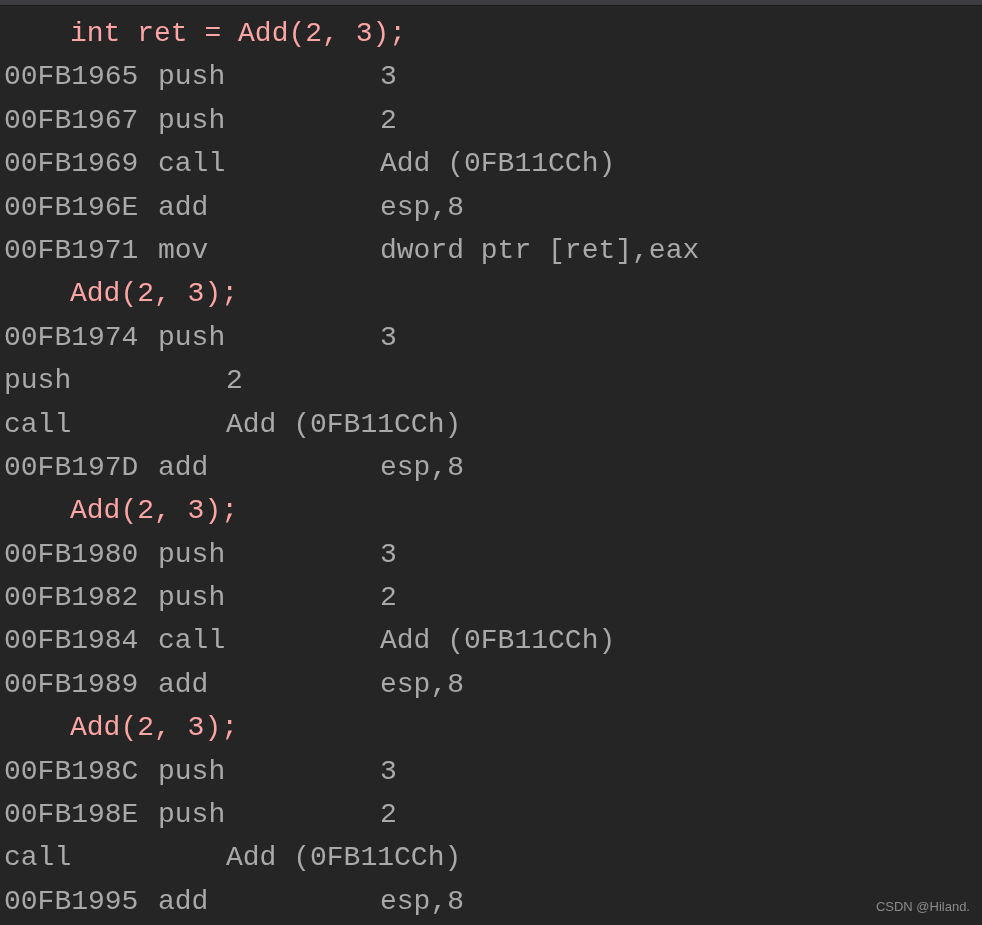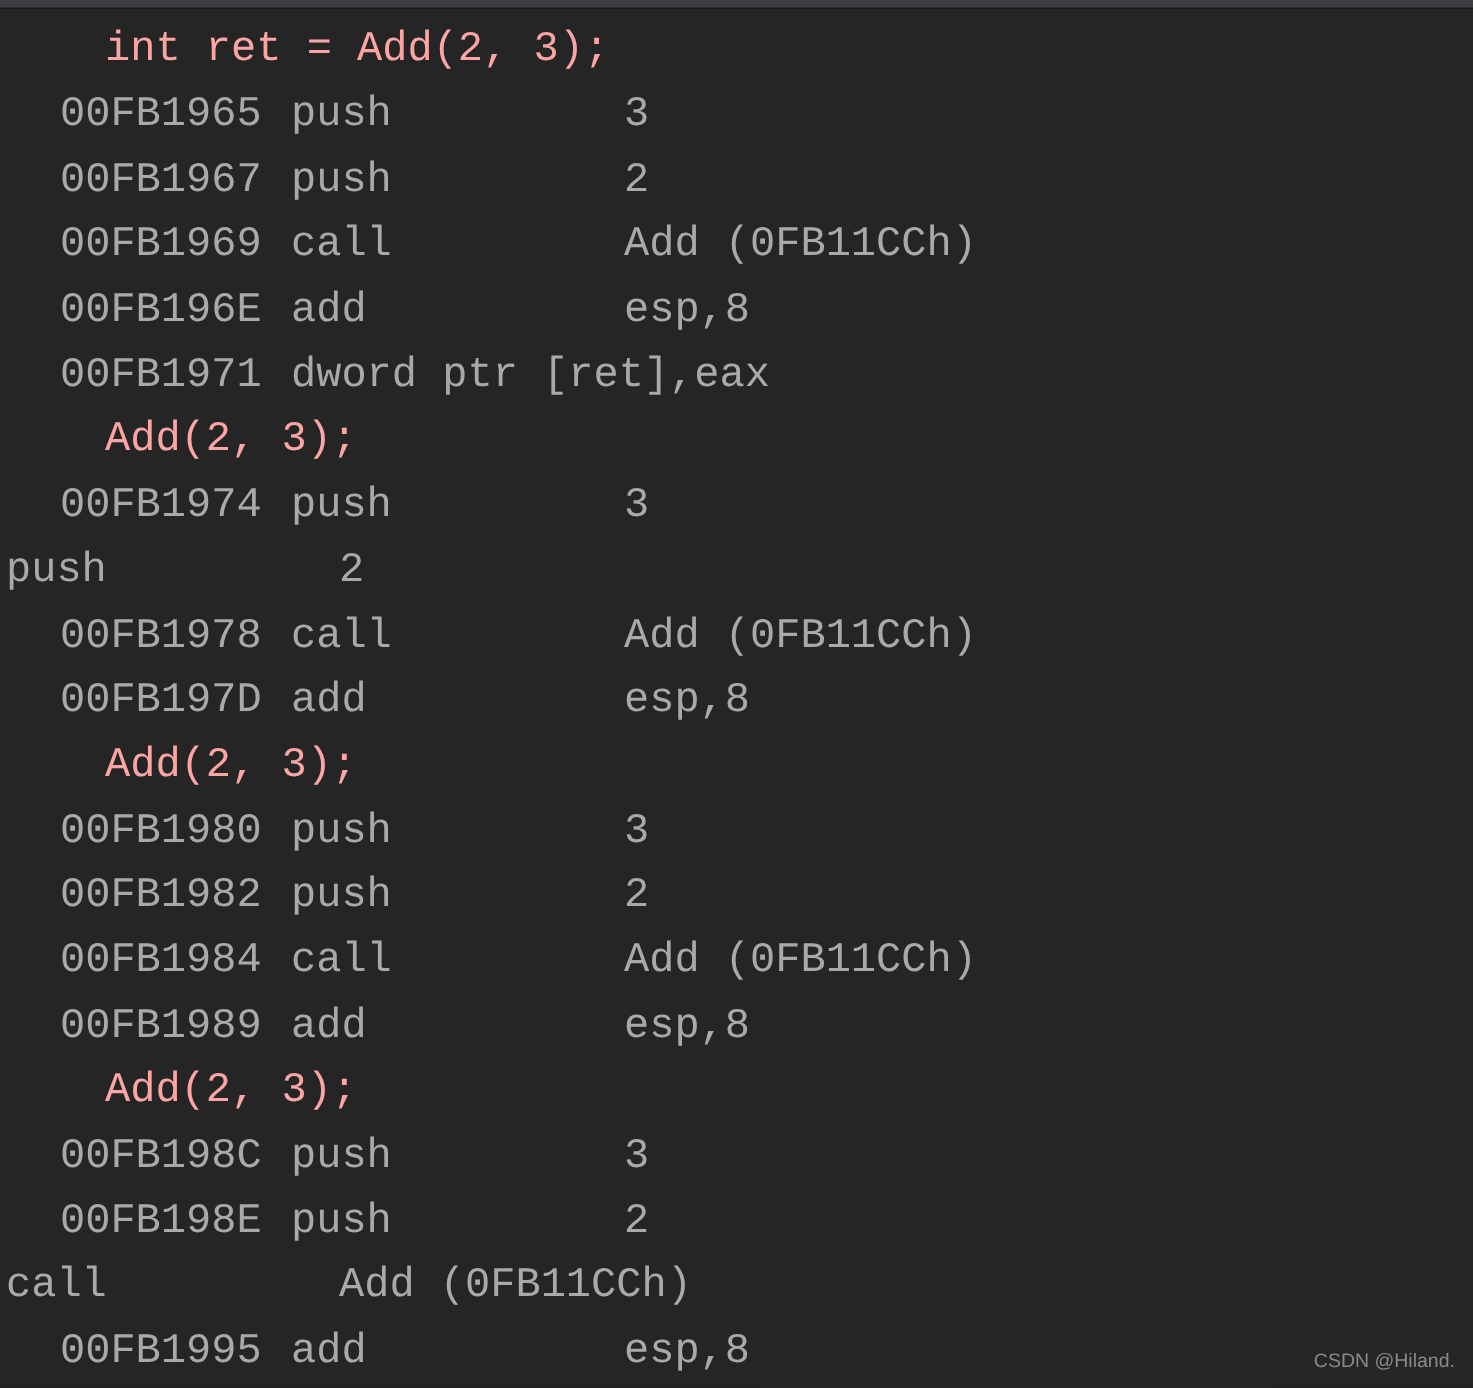--- a/index.html
+++ b/index.html
@@ -32,21 +32,20 @@
       white-space: pre;
     }
     .asm-line {
       display: flex;
       white-space: pre;
       padding-left: 4px;
     }
     .addr {
       width: 154px;
       flex-shrink: 0;
-      margin-left: 36px;
     }
     .mnemonic {
       width: 222px;
       flex-shrink: 0;
     }
     .operands {
       flex: 1;
     }
     .watermark {
       position: absolute;
@@ -80,35 +79,35 @@
     <span class="mnemonic">call</span>
     <span class="operands">Add (0FB11CCh)</span>
   </div>
   <div class="asm-line">
     <span class="addr">00FB196E</span>
     <span class="mnemonic">add</span>
     <span class="operands">esp,8</span>
   </div>
   <div class="asm-line">
     <span class="addr">00FB1971</span>
+    <span class="mnemonic">mov</span>
     <span class="operands">dword ptr [ret],eax</span>
   </div>
 
   <div class="source-line">Add(2, 3);</div>
   <div class="asm-line">
     <span class="addr">00FB1974</span>
     <span class="mnemonic">push</span>
     <span class="operands">3</span>
   </div>
   <div class="asm-line">
     <span class="mnemonic">push</span>
     <span class="operands">2</span>
   </div>
   <div class="asm-line">
-    <span class="addr">00FB1978</span>
     <span class="mnemonic">call</span>
     <span class="operands">Add (0FB11CCh)</span>
   </div>
   <div class="asm-line">
     <span class="addr">00FB197D</span>
     <span class="mnemonic">add</span>
     <span class="operands">esp,8</span>
   </div>
 
   <div class="source-line">Add(2, 3);</div>

